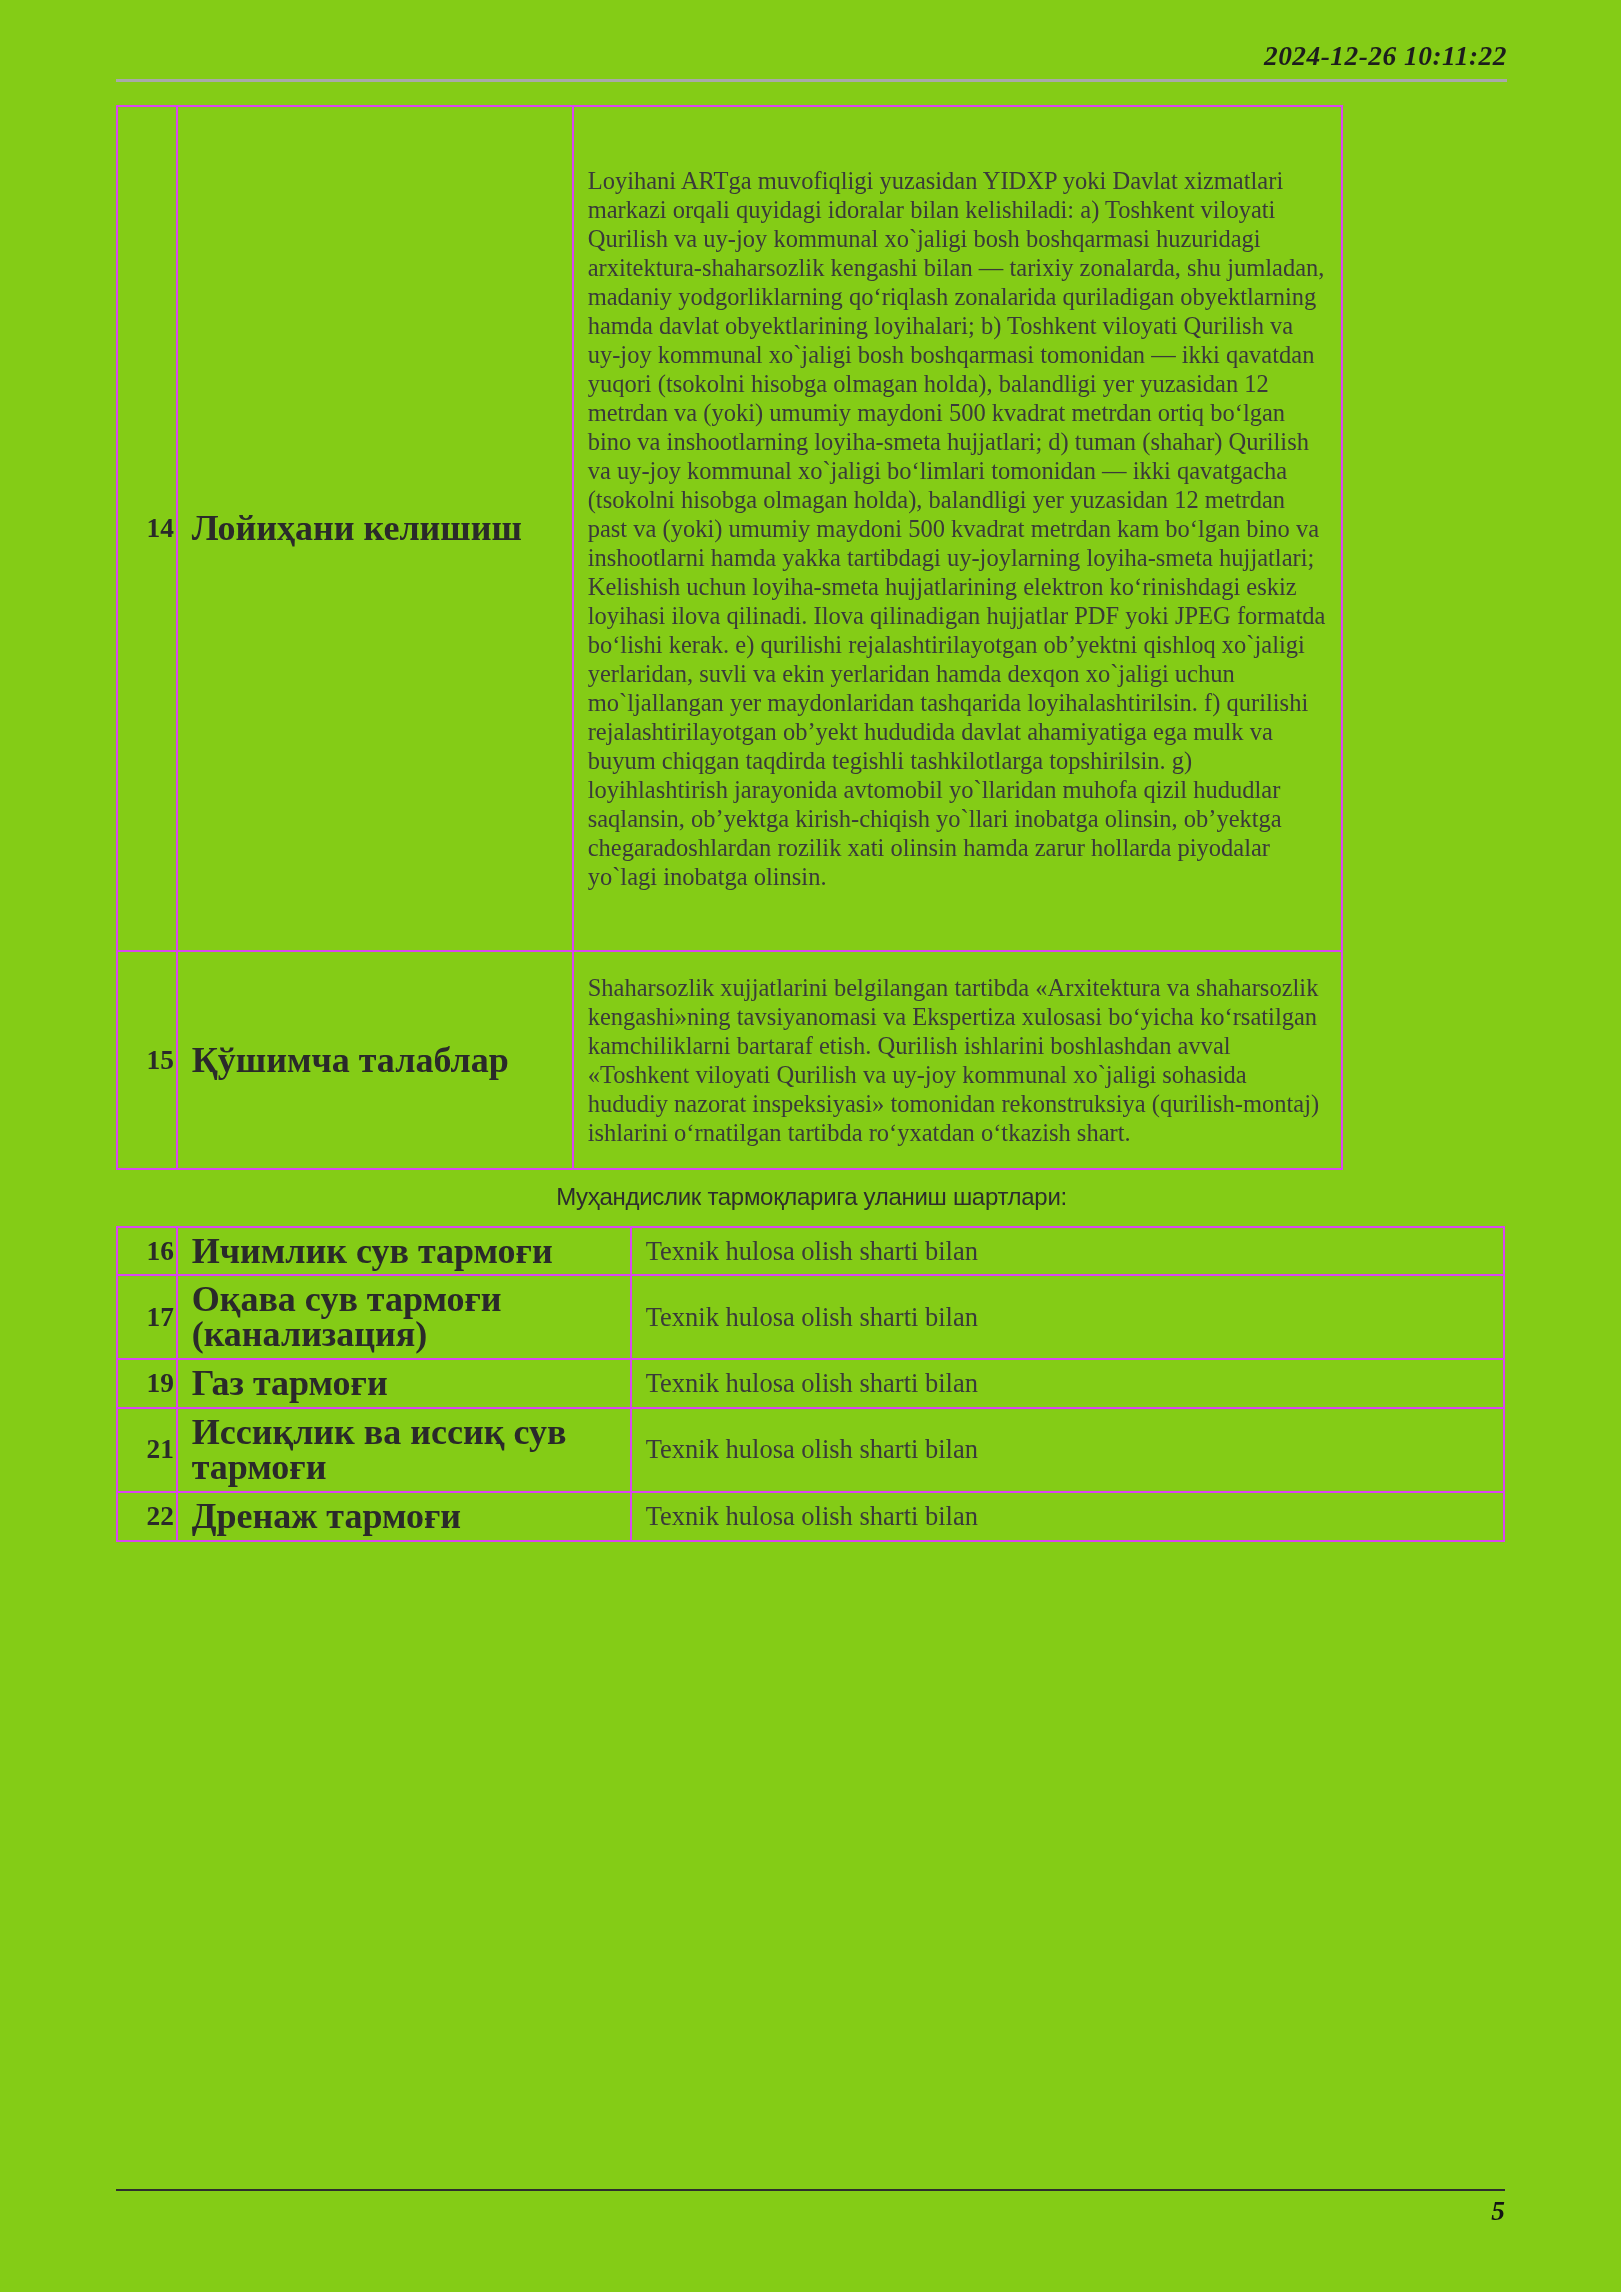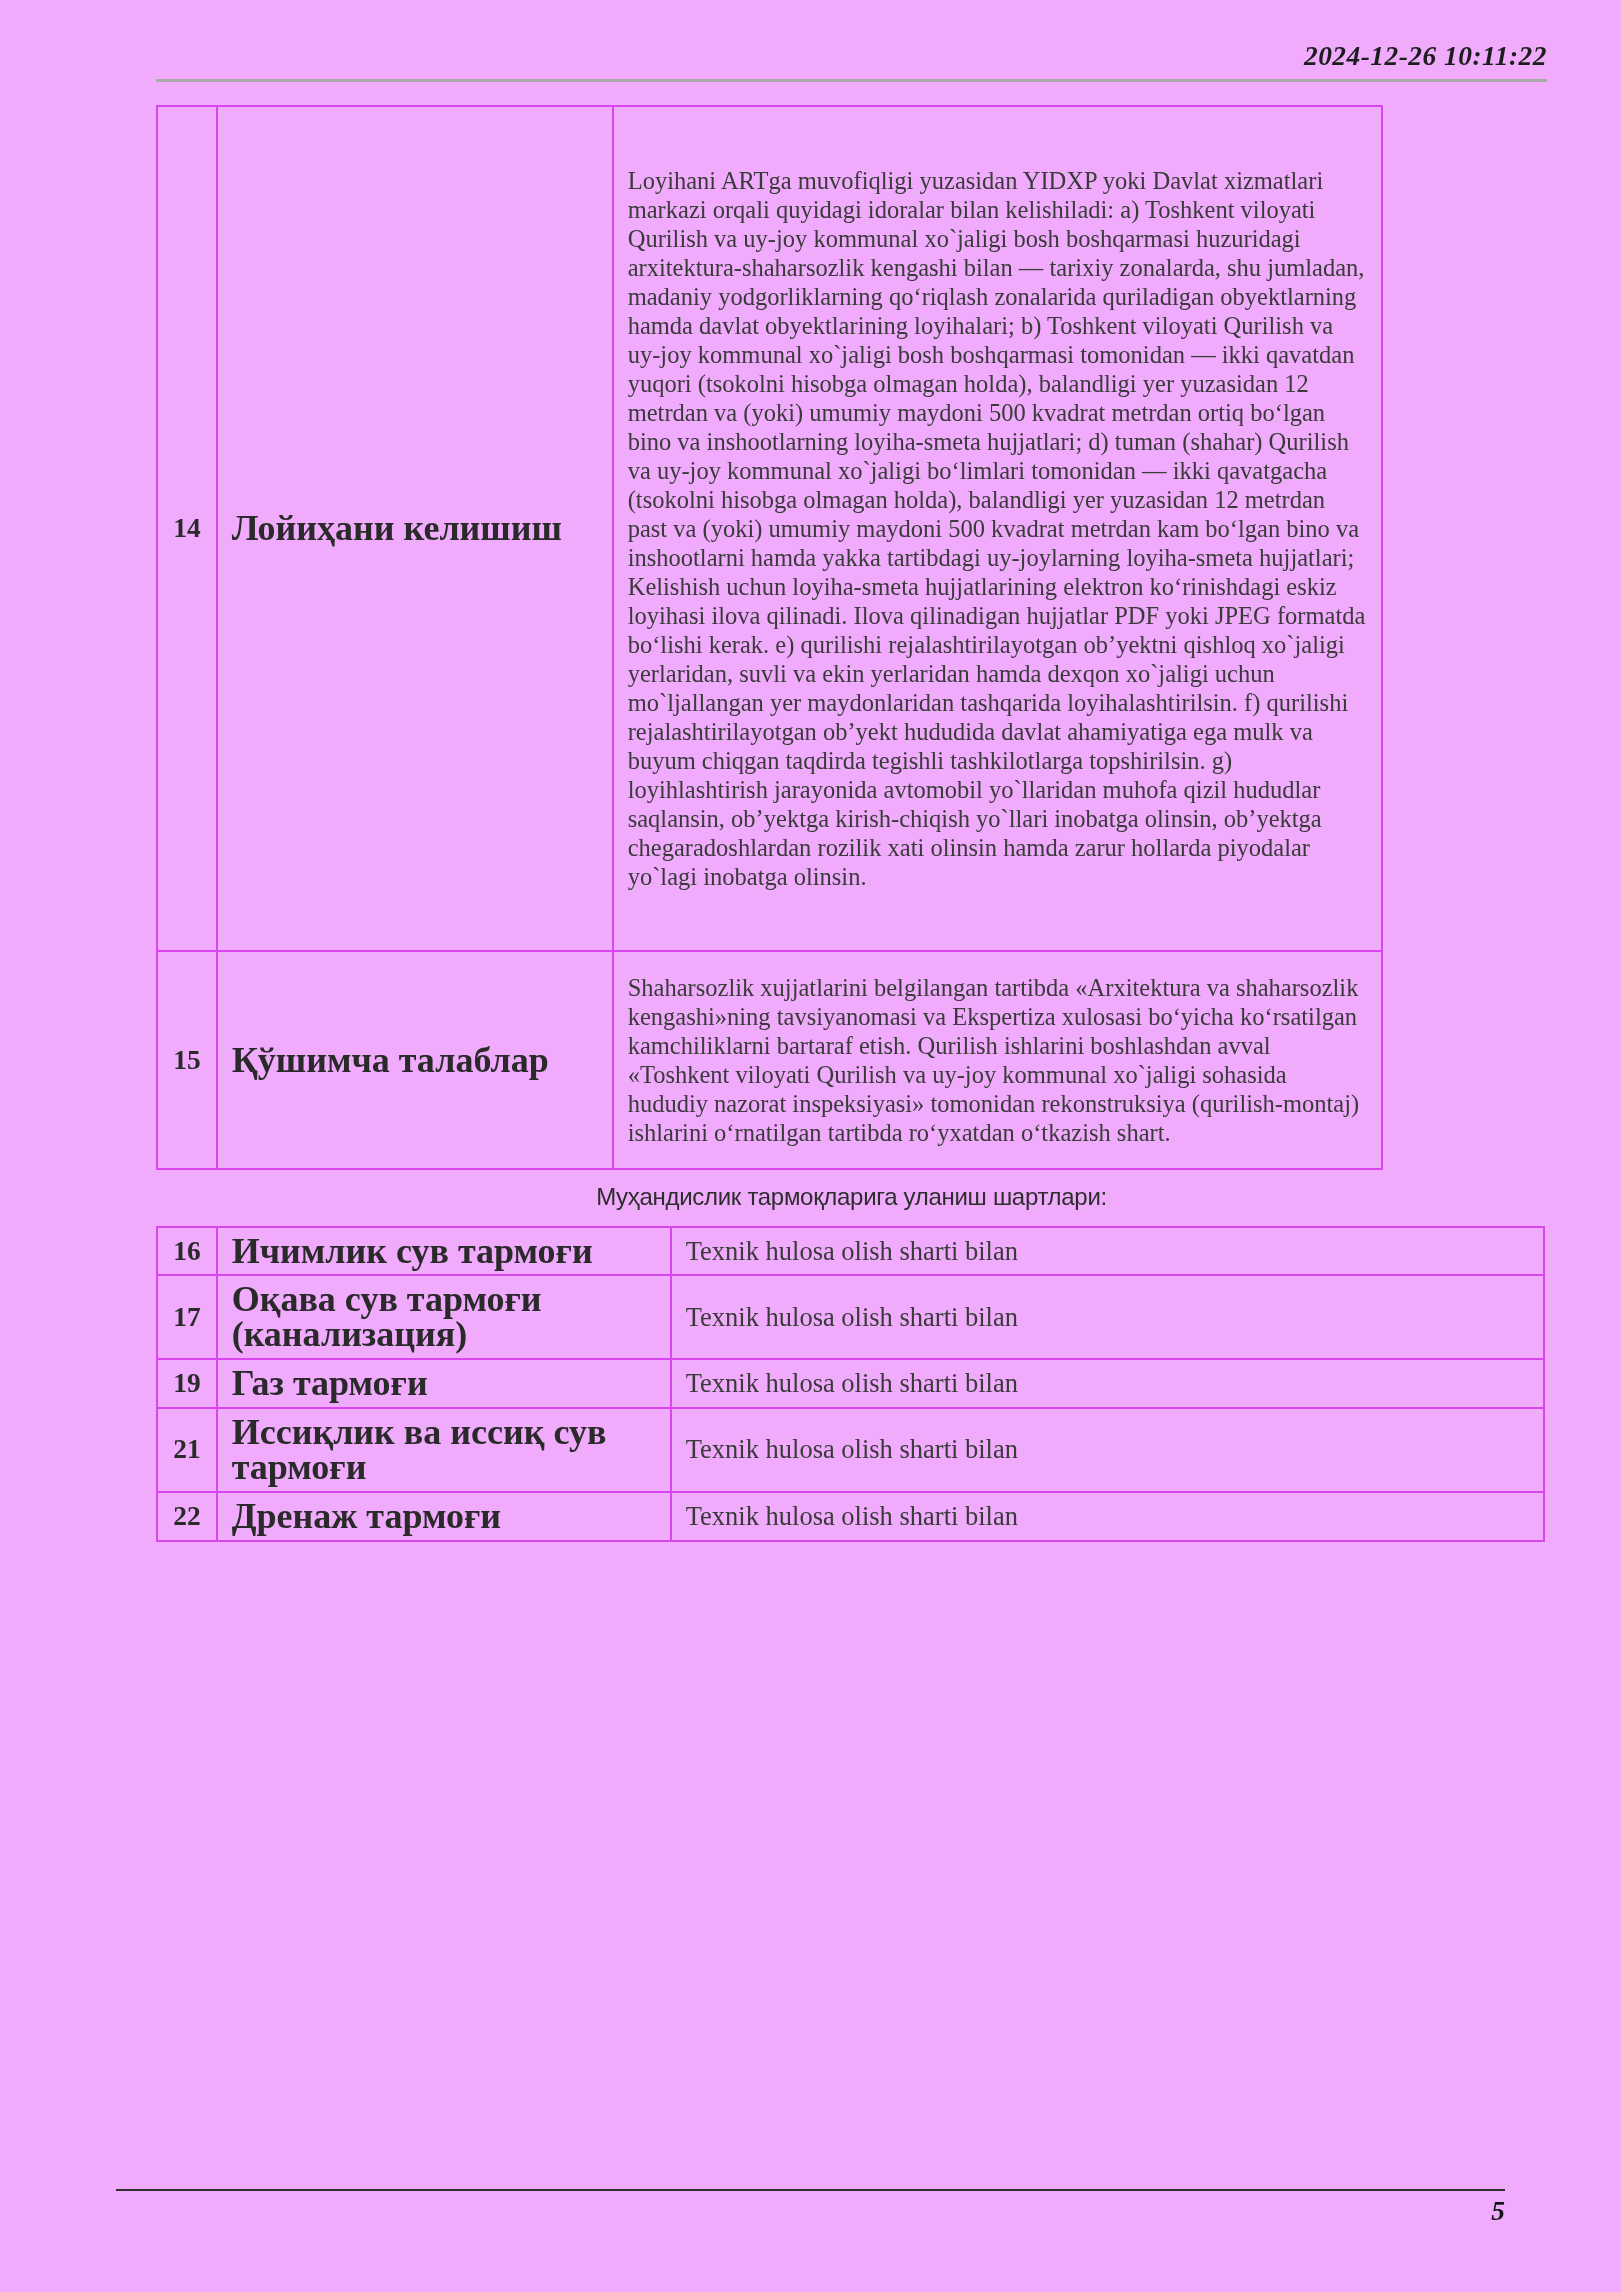--- a/index.html
+++ b/index.html
@@ -10,23 +10,22 @@
   body {
     width: 1621px;
     height: 2293px;
     position: relative;
     font-family: "Liberation Serif", "DejaVu Serif", serif;
     color: #353535;
   }
   .page {
     position: absolute;
     inset: 0;
-    background: #f0abfc;
+    background: #84cc16;
     overflow: hidden;
-    padding-left: 40px;
   }
   .content {
     margin-left: 116px;
     width: 1391px;
   }
   .timestamp {
     padding-top: 41px;
     text-align: right;
     font-family: "Liberation Serif", "DejaVu Serif", serif;
     font-style: italic;
@@ -50,21 +49,21 @@
   }
   .tbl-main {
     width: 1227px;
     margin-top: 23.5px;
   }
   .tbl-connections {
     width: 1389px;
     margin-top: 14.7px;
   }
   td.cell-num {
-    text-align: center;
+    text-align: right;
     vertical-align: middle;
     font-weight: 700;
     font-size: 27.4px;
     color: #2a2a2a;
     padding: 3.9px 2px;
   }
   td.cell-name {
     vertical-align: middle;
     font-weight: 700;
     font-size: 36px;

